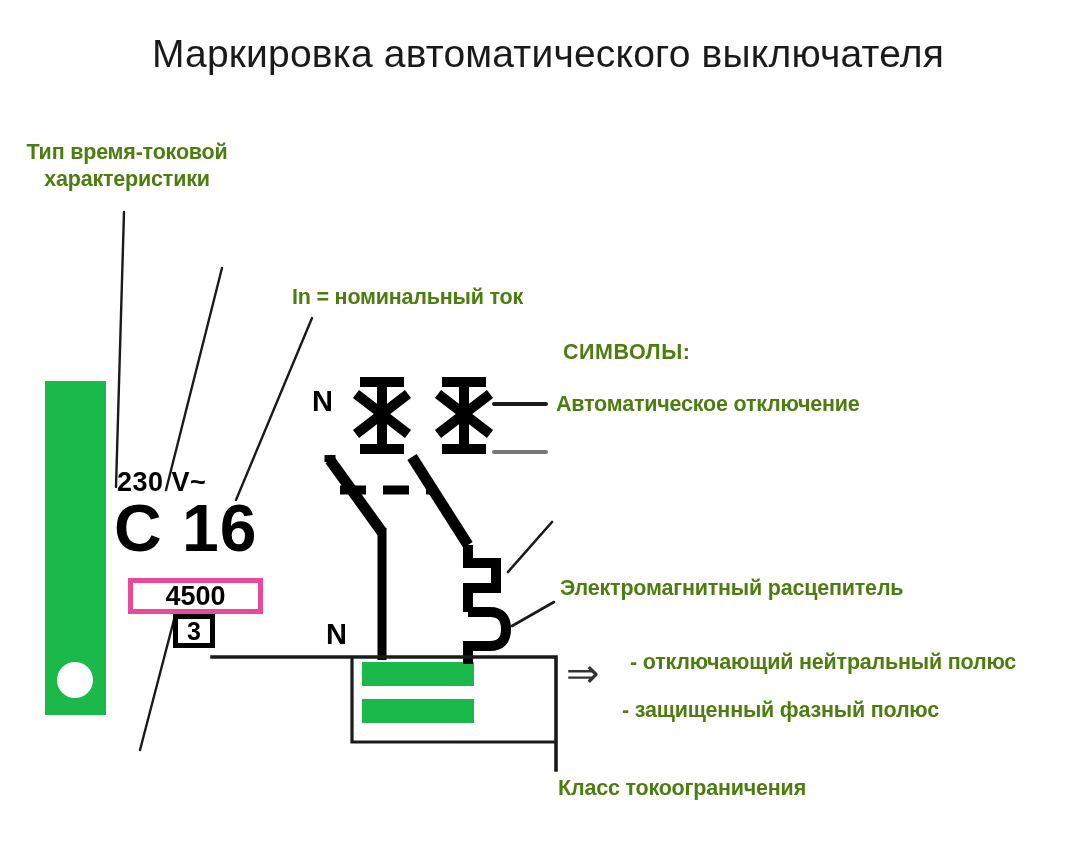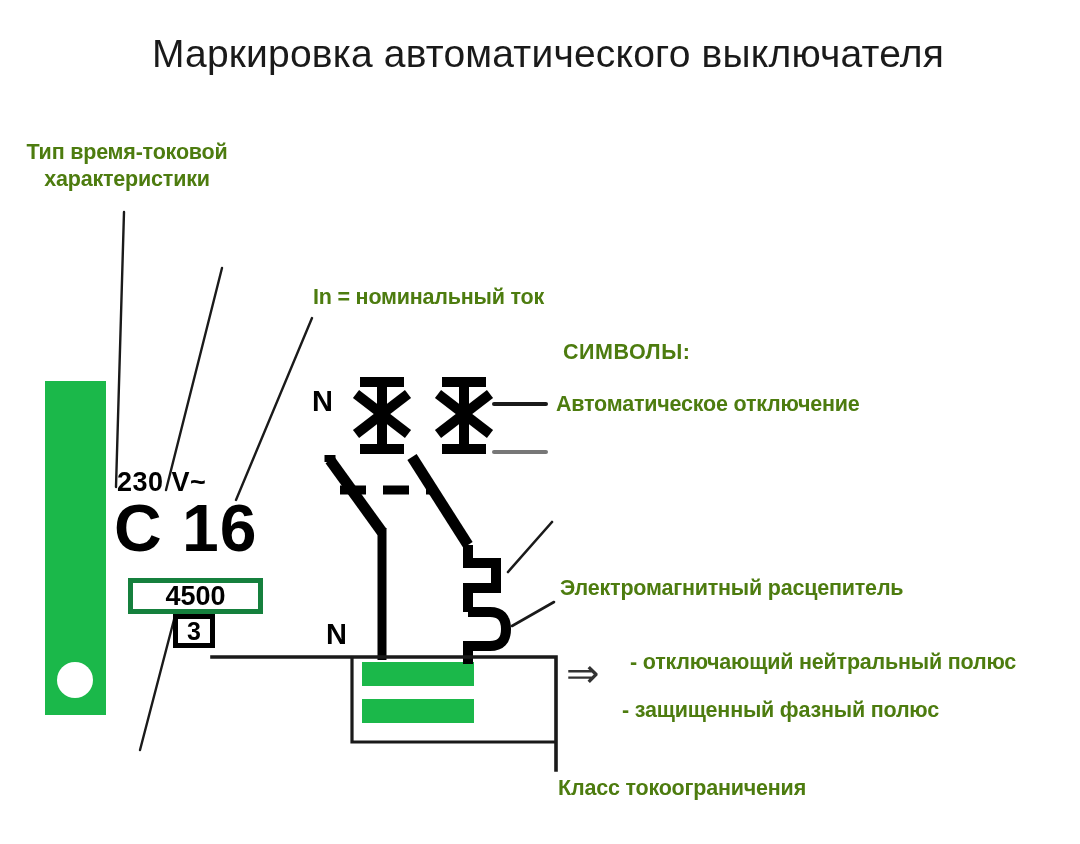--- a/index.html
+++ b/index.html
@@ -51,21 +51,21 @@
   }
   #label-type-curve {
     left: 2px;
     top: 139px;
     width: 250px;
     text-align: center;
     white-space: normal;
     line-height: 1.25;
   }
   #label-un { left: 196px; top: 236px; }
-  #label-in { left: 292px; top: 285px; margin-left: 21px; }
+  #label-in { left: 292px; top: 285px; }
   #legend-heading { left: 563px; top: 340px; letter-spacing: 0.5px; }
   #legend-auto-off { left: 556px; top: 392px; }
   #legend-isolation { left: 556px; top: 440px; }
   #legend-thermal { left: 560px; top: 491px; }
   #legend-electromag { left: 560px; top: 576px; }
   #label-neutral-pole { left: 622px; top: 650px; margin-left: 8px; }
   #label-phase-pole { left: 622px; top: 698px; }
   #label-class { left: 558px; top: 776px; }
 
   .mark-text {
@@ -85,21 +85,21 @@
     top: 495px;
     font-size: 66px;
     letter-spacing: 1px;
     line-height: 1;
   }
   #mark-breaking {
     left: 128px;
     top: 578px;
     width: 135px;
     height: 36px;
-    border: 5px solid #15803d;
+    border: 5px solid #ec4899;
     background: #ffffff;
     box-sizing: border-box;
     font-size: 27px;
     text-align: center;
     line-height: 27px;
   }
   #mark-class {
     left: 173px;
     top: 614px;
     width: 42px;

